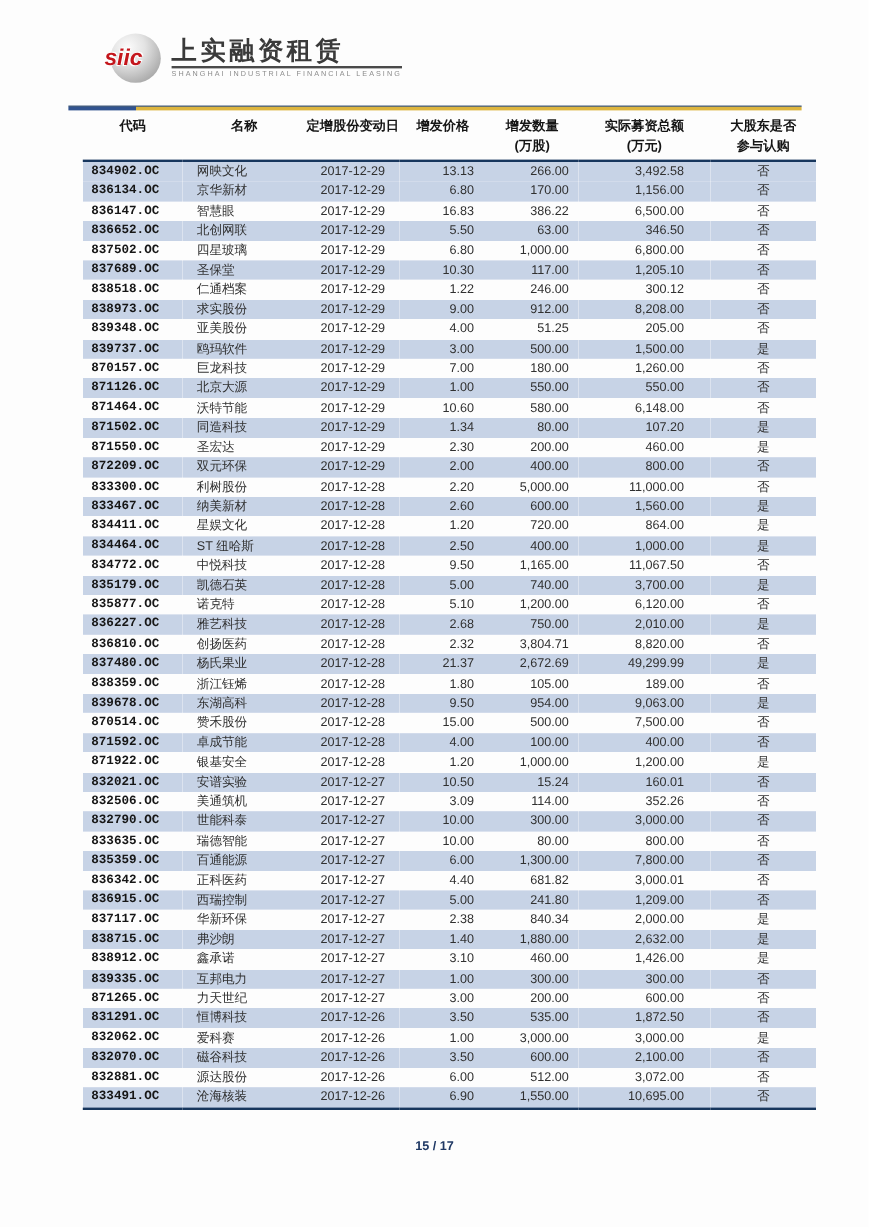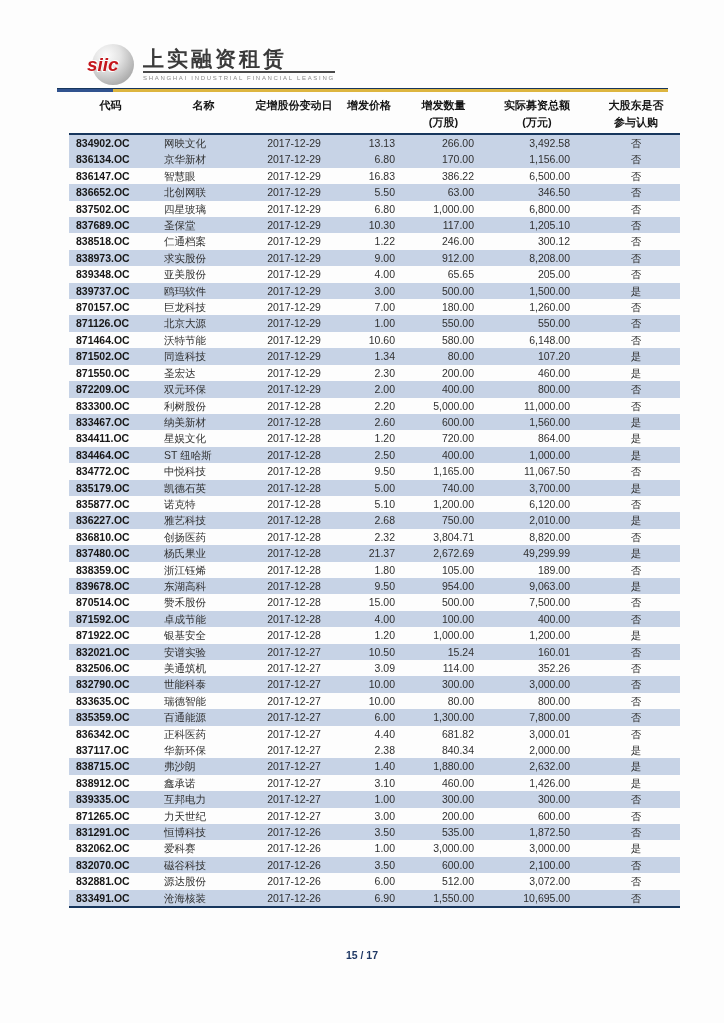--- a/index.html
+++ b/index.html
@@ -7,21 +7,21 @@
   .page {
     position: relative;
     width: 724px;
     height: 1023px;
     background: #fdfdfd;
     font-family: "Liberation Sans", "DejaVu Sans", sans-serif;
     overflow: hidden;
   }
 
   
-  .logo { position: absolute; left: 92px; top: 44px; display: flex; align-items: flex-start; }
+  .logo { position: absolute; left: 92px; top: 28px; display: flex; align-items: flex-start; }
   .sphere {
     width: 42px; height: 41px; border-radius: 50%;
     background: radial-gradient(circle at 35% 28%, #fbfbfb 0%, #e3e3e3 35%, #b5b5b5 70%, #8f8f8f 100%);
     position: relative; flex: 0 0 auto;
   }
   .siic-text {
     position: absolute; left: -5px; top: 10px;
     color: #c4161c; font-style: italic; font-weight: bold;
     font-size: 19px; letter-spacing: 0px;
     text-shadow: -1px 1px 0 #fff, 1px -1px 0 #fff;
@@ -49,21 +49,21 @@
     font-size: 11px; font-weight: bold; color: #151515;
     padding: 5px 0 3px 0; vertical-align: top; line-height: 1.5;
     border-bottom: 2px solid #17365d; text-align: center;
   }
   thead th .h2 { font-weight: bold; }
   tbody td {
     font-size: 10.5px; height: 16.4px; line-height: 16.4px;
     padding: 0; color: #303030; white-space: nowrap; overflow: hidden;
   }
   tr.shade td { background: #c7d3e6; }
-  td.col0 { text-align: left;  padding-left: 7px;  font-weight: bold; color: #161616; }
+  td.col0 { text-align: left;  padding-left: 7px;  font-weight: bold; color: #161616; font-family: Liberation Mono, monospace; }
   td.col1 { text-align: left;  padding-left: 12px; }
   td.col2 { text-align: center; }
   td.col3 { text-align: right; padding-right: 10px; }
   td.col4 { text-align: right; padding-right: 8px; }
   td.col5 { text-align: right; padding-right: 22px; }
   td.col6 { text-align: center; }
 
   
   .footer {
     position: absolute; left: 0; top: 949px; width: 100%;
@@ -197,21 +197,21 @@
             <td class="col3">9.00</td>
             <td class="col4">912.00</td>
             <td class="col5">8,208.00</td>
             <td class="col6">否</td>
           </tr>
           <tr>
             <td class="col0">839348.OC</td>
             <td class="col1">亚美股份</td>
             <td class="col2">2017-12-29</td>
             <td class="col3">4.00</td>
-            <td class="col4">65.65</td>
+            <td class="col4">51.25</td>
             <td class="col5">205.00</td>
             <td class="col6">否</td>
           </tr>
           <tr class="shade">
             <td class="col0">839737.OC</td>
             <td class="col1">鸥玛软件</td>
             <td class="col2">2017-12-29</td>
             <td class="col3">3.00</td>
             <td class="col4">500.00</td>
             <td class="col5">1,500.00</td>
@@ -451,20 +451,29 @@
             <td class="col5">7,800.00</td>
             <td class="col6">否</td>
           </tr>
           <tr>
             <td class="col0">836342.OC</td>
             <td class="col1">正科医药</td>
             <td class="col2">2017-12-27</td>
             <td class="col3">4.40</td>
             <td class="col4">681.82</td>
             <td class="col5">3,000.01</td>
+            <td class="col6">否</td>
+          </tr>
+          <tr class="shade">
+            <td class="col0">836915.OC</td>
+            <td class="col1">西瑞控制</td>
+            <td class="col2">2017-12-27</td>
+            <td class="col3">5.00</td>
+            <td class="col4">241.80</td>
+            <td class="col5">1,209.00</td>
             <td class="col6">否</td>
           </tr>
           <tr>
             <td class="col0">837117.OC</td>
             <td class="col1">华新环保</td>
             <td class="col2">2017-12-27</td>
             <td class="col3">2.38</td>
             <td class="col4">840.34</td>
             <td class="col5">2,000.00</td>
             <td class="col6">是</td>

